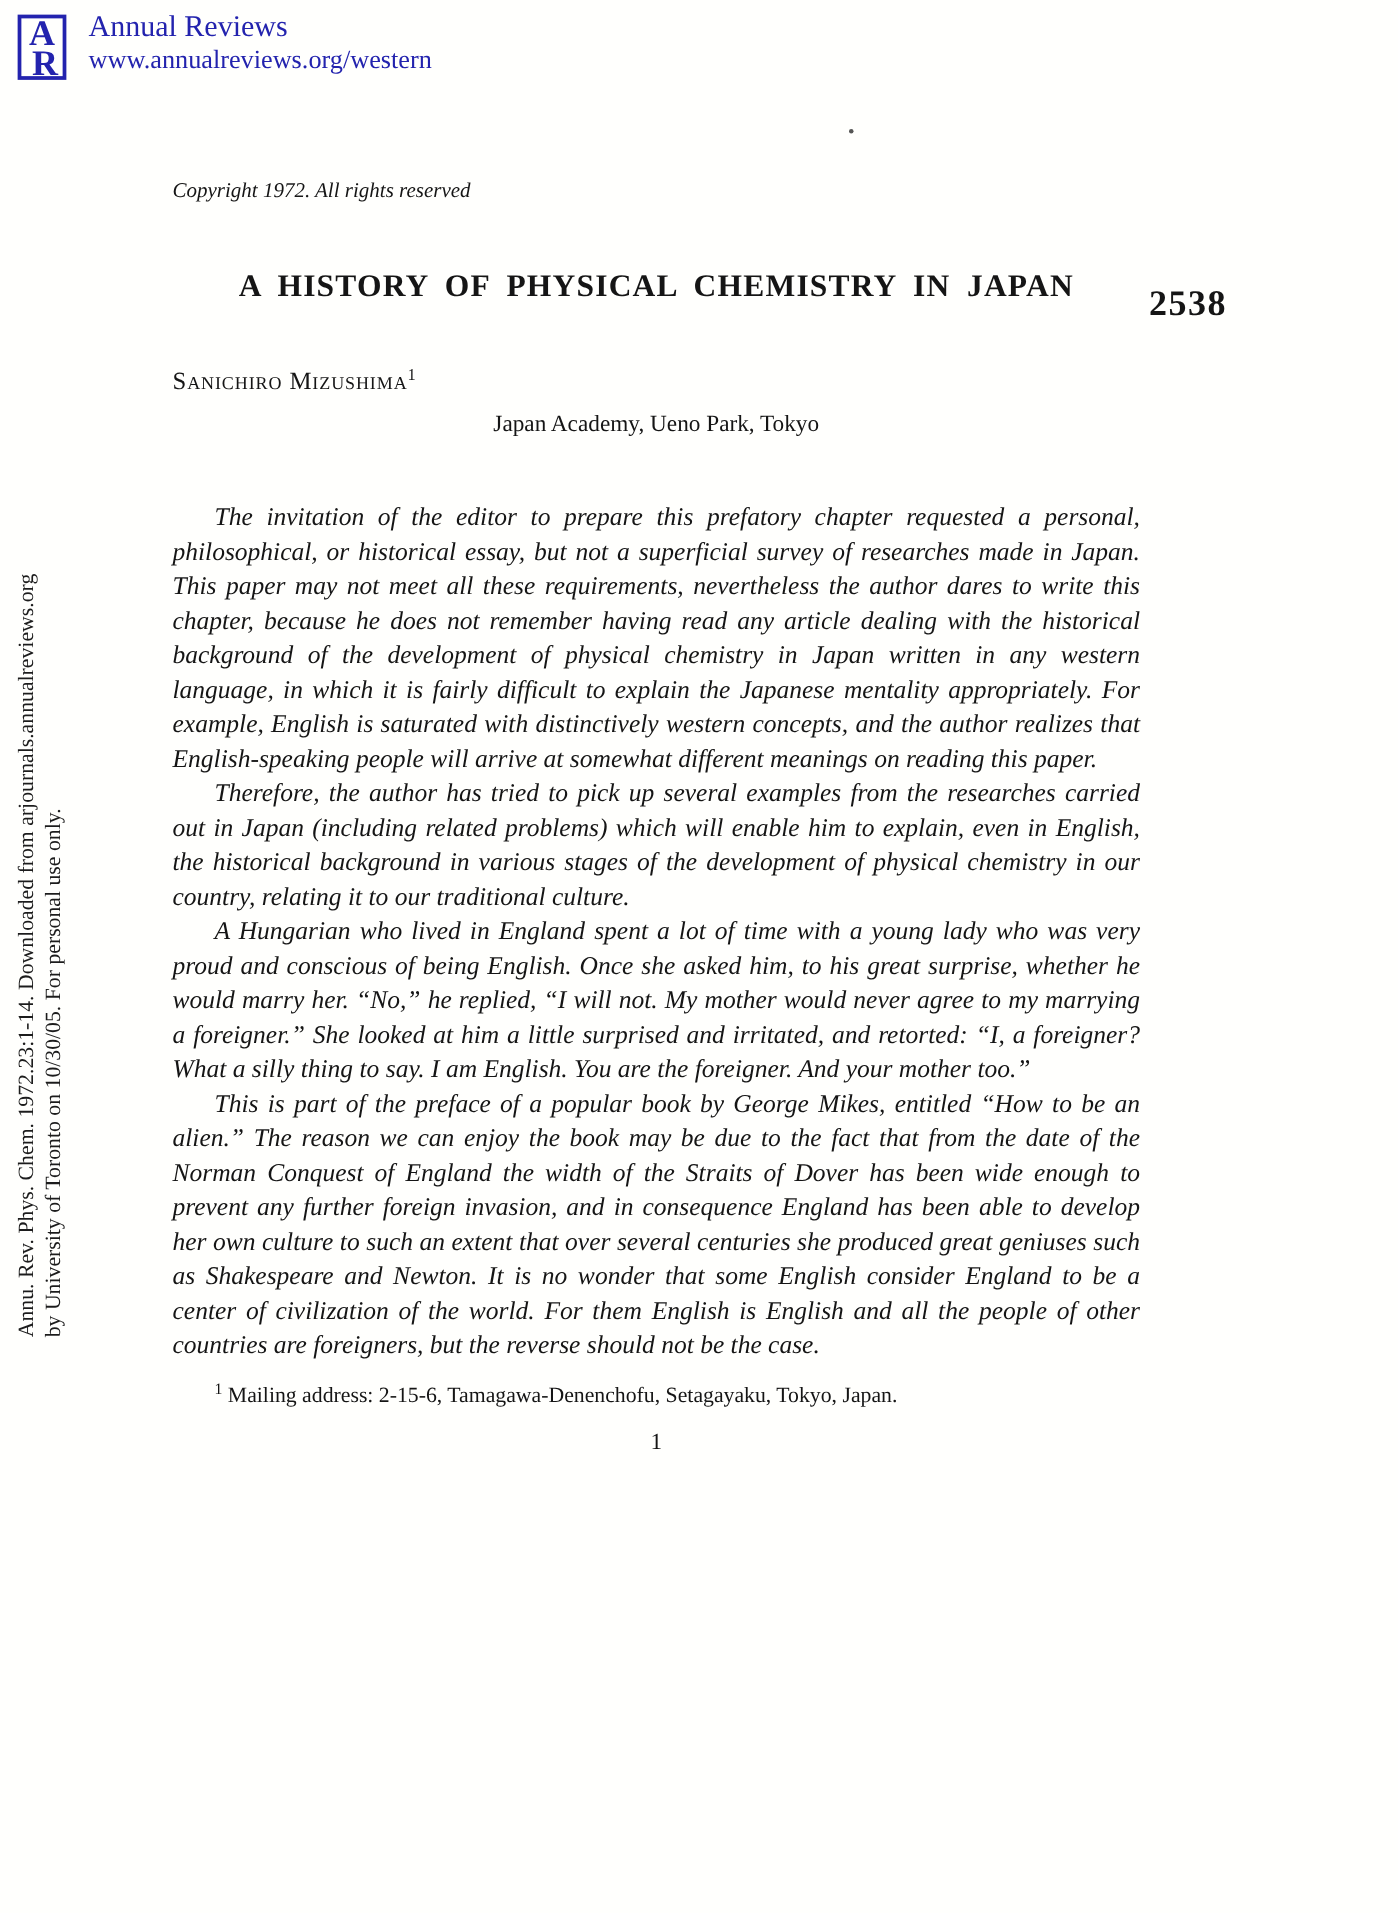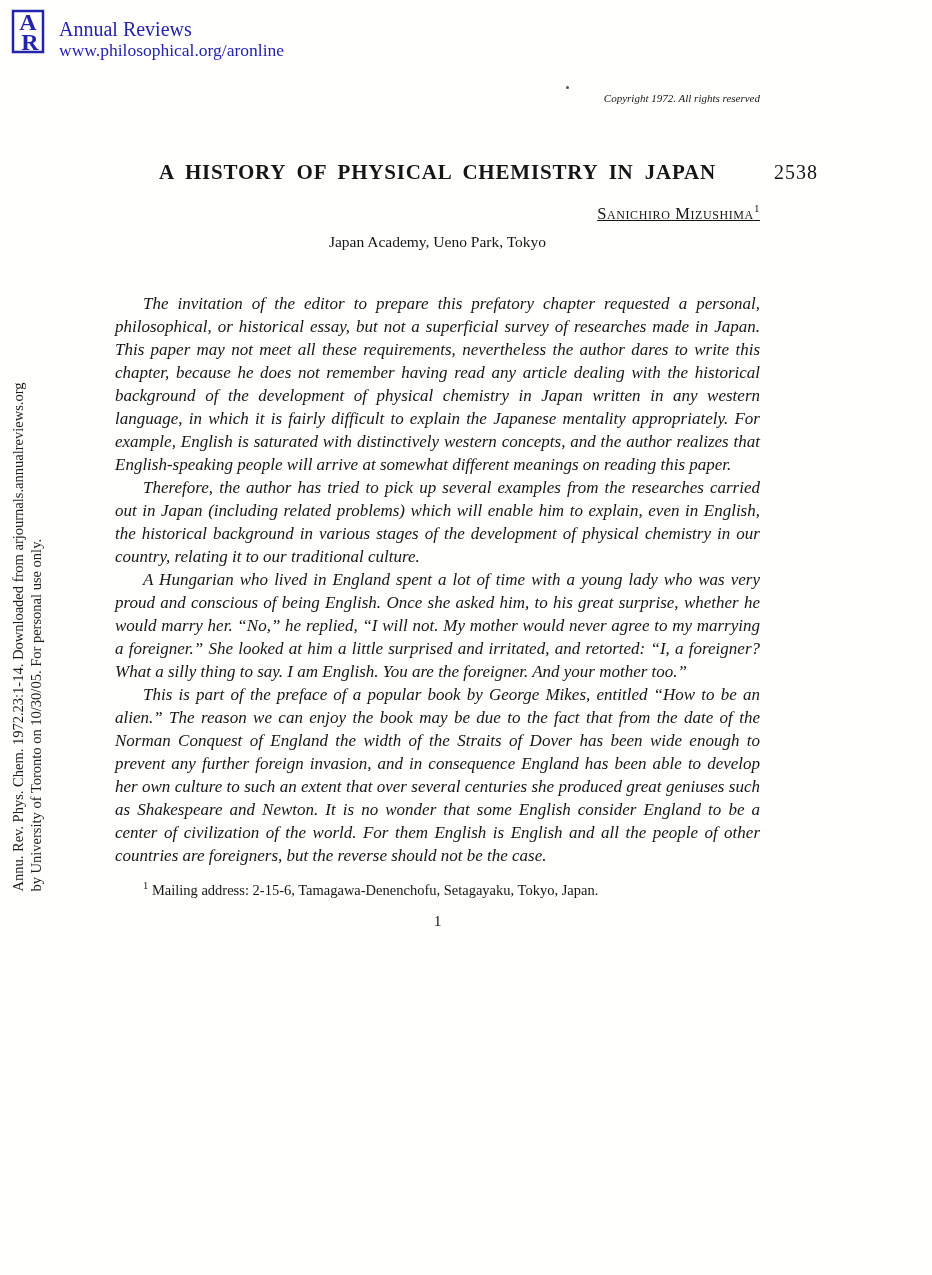--- a/index.html
+++ b/index.html
@@ -28,21 +28,21 @@
     gap: 9px;
   }
   .logo-letter {
     font-family: "Liberation Serif", serif;
     font-weight: bold;
     fill: #2323ae;
     text-anchor: middle;
   }
   .logo-letter.a { font-size: 24px; }
   .logo-letter.r { font-size: 24px; }
-  .header-text { padding-top: 1px; margin-top: 11px; }
+  .header-text { padding-top: 1px; }
   .brand {
     font-size: 20px;
     color: #2323ae;
     line-height: 22px;
   }
   .url {
     font-size: 17.5px;
     color: #2323ae;
     line-height: 21px;
   }
@@ -62,53 +62,52 @@
   }
 
   
   .content {
     position: absolute;
     left: 115px;
     top: 0;
     width: 645px;
   }
   .copyright {
-    margin-top: 92px;
-    text-align: right;
+    margin-top: 120px;
+    text-align: left;
     font-style: italic;
-    font-size: 11px;
+    font-size: 14px;
   }
   .title-row {
     position: relative;
-    margin-top: 56px;
+    margin-top: 42px;
     text-align: center;
   }
   .article-title {
     display: inline;
     font-size: 21px;
     font-weight: bold;
     letter-spacing: 0.8px;
     word-spacing: 5px;
     margin: 0;
   }
   .article-number {
     position: absolute;
     right: -58px;
-    top: 1px;
-    font-size: 20px;
+    top: 12px;
+    font-size: 24px;
     letter-spacing: 1px;
-    font-weight: normal;
+    font-weight: bold;
   }
   .author {
-    margin-top: 17px;
-    text-align: right;
+    margin-top: 41px;
+    text-align: left;
     font-variant: small-caps;
     font-size: 16.5px;
     letter-spacing: 0.6px;
-    text-decoration: underline;
   }
   .author sup {
     font-variant: normal;
     font-size: 11px;
   }
   .affiliation {
     margin-top: 9px;
     text-align: center;
     font-size: 15.5px;
   }
@@ -155,21 +154,21 @@
 <div class="page">
 
   <div class="header">
     <svg class="logo" width="40" height="50" viewBox="0 0 40 50">
       <rect x="3" y="5" width="30" height="41" fill="none" stroke="#2323ae" stroke-width="2.5"></rect>
       <text x="18" y="24" class="logo-letter a">A</text>
       <text x="20" y="44" class="logo-letter r">R</text>
     </svg>
     <div class="header-text">
       <div class="brand">Annual Reviews</div>
-      <div class="url">www.philosophical.org/aronline</div>
+      <div class="url">www.annualreviews.org/western</div>
     </div>
   </div>
 
   <div class="sidebar-note">
     <div>Annu. Rev. Phys. Chem. 1972.23:1-14. Downloaded from arjournals.annualreviews.org</div>
     <div>by University of Toronto on 10/30/05. For personal use only.</div>
   </div>
 
   <div class="artifact-dot"></div>
 

